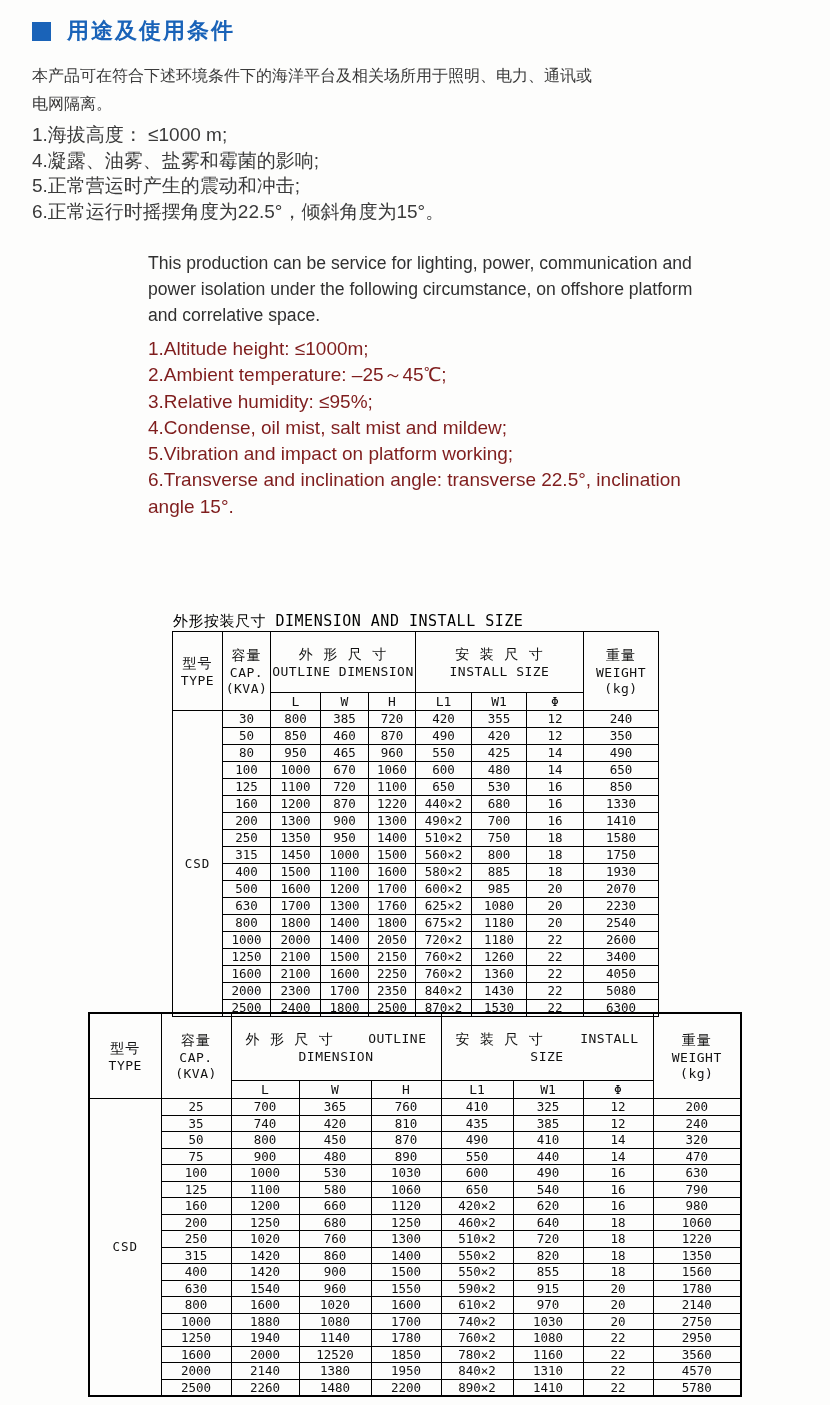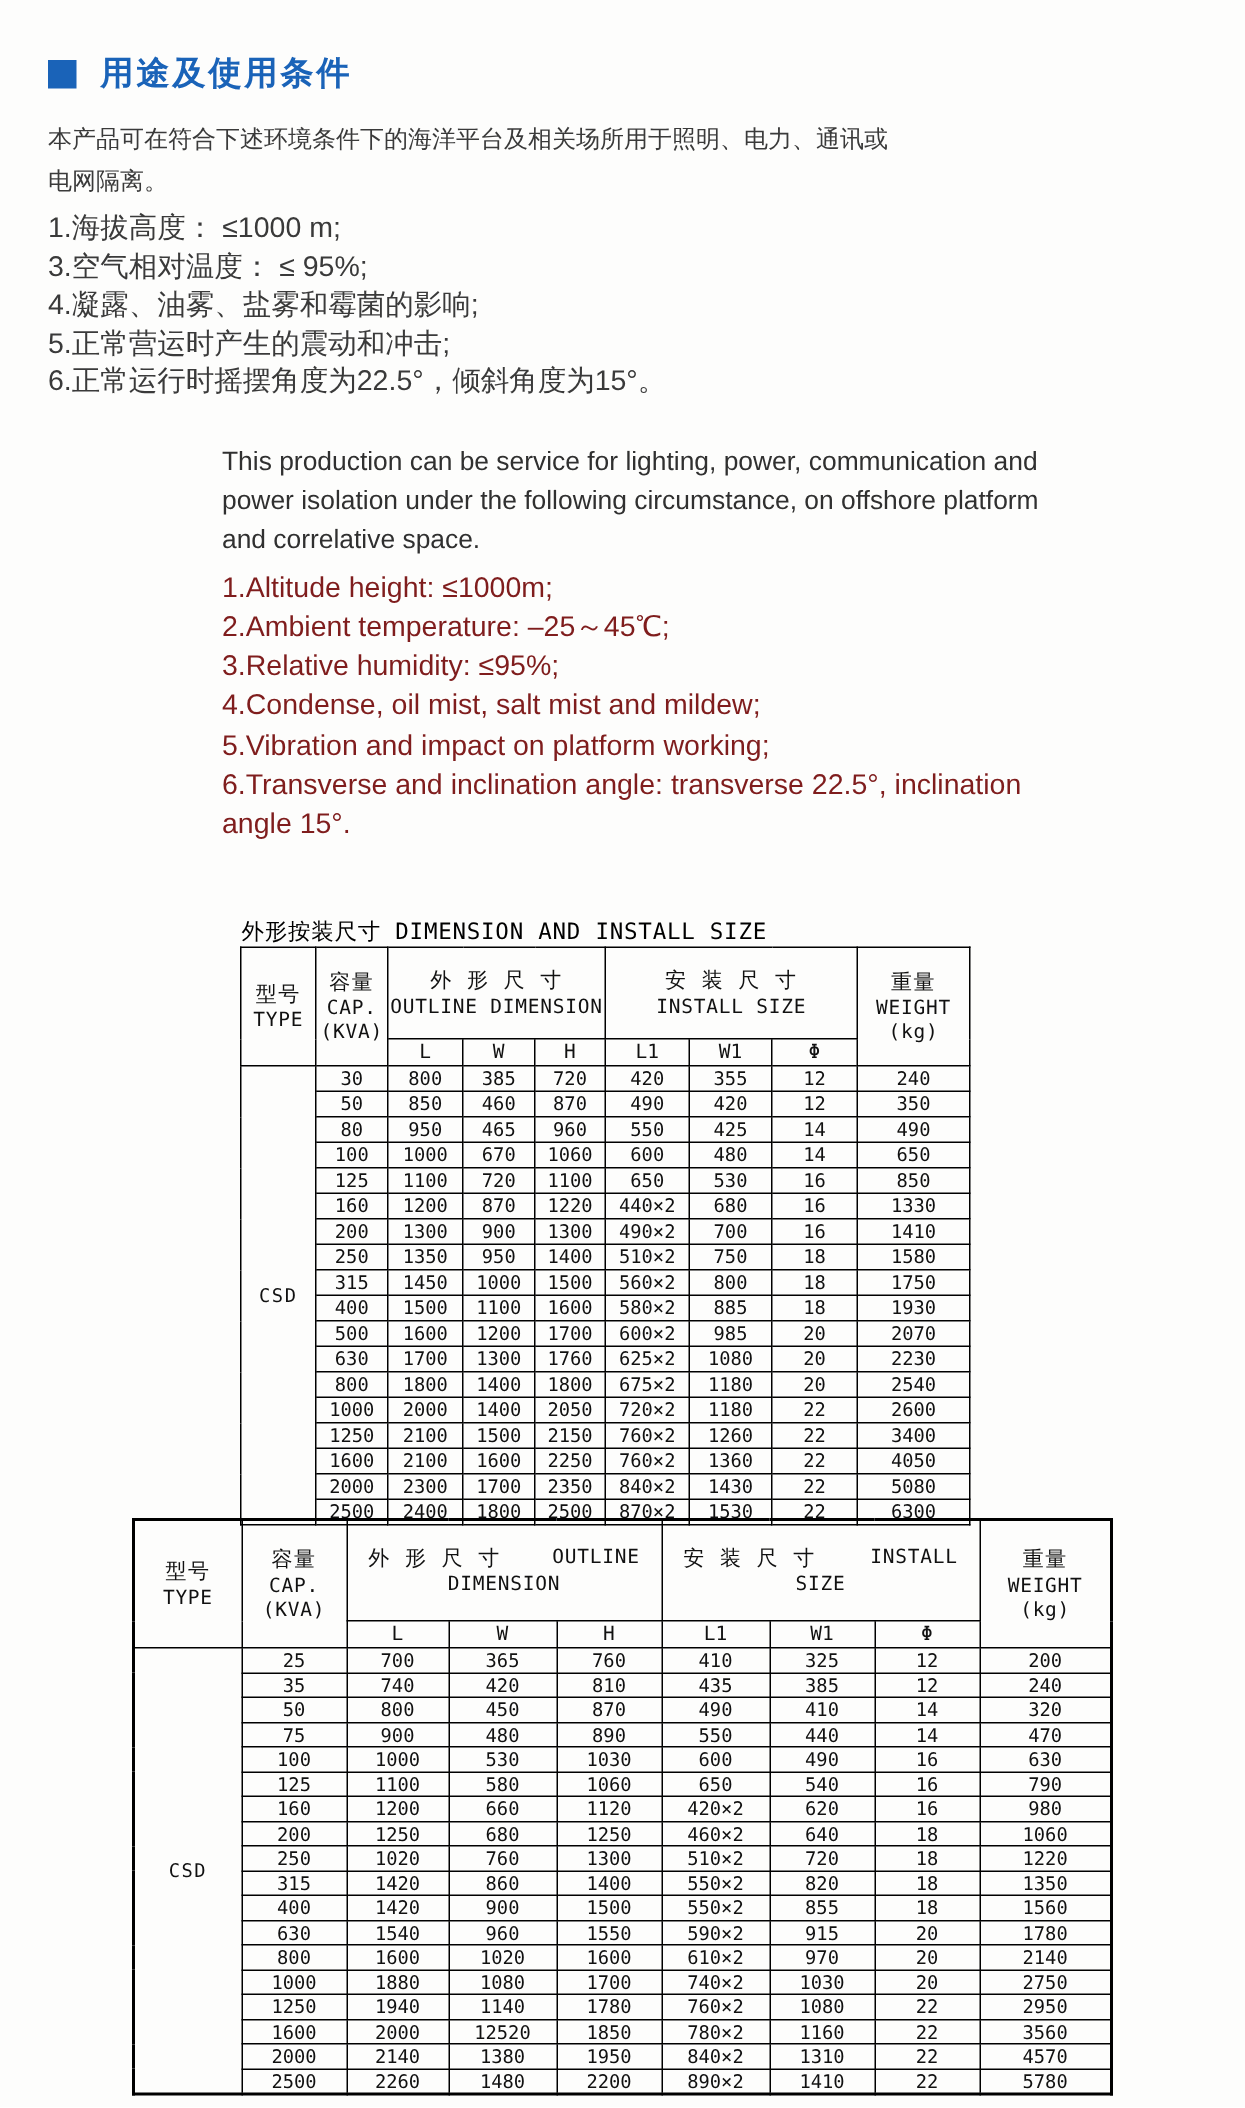--- a/index.html
+++ b/index.html
@@ -7,37 +7,37 @@
     width:830px;height:1405px;background:#fdfdfc;position:relative;
     font-family:"Liberation Sans",sans-serif;color:#3a3a3a;overflow:hidden;
   }
   .textcol{margin-left:148px;width:570px;}
 
   .heading{display:flex;align-items:center;gap:16px;color:#1a63b8;}
   .heading .sq{width:19px;height:19px;background:#1a63b8;flex:0 0 auto;}
   .heading h1{margin:0;font-size:21px;font-weight:bold;color:#1a63b8;letter-spacing:1px;}
   .heading.cn h1{letter-spacing:2px;font-size:22px;}
 
-  .sec-cn{padding-top:34px;margin-left:32px;}
+  .sec-cn{padding-top:16px;margin-left:32px;}
   .sec-cn .intro{margin:16px 0 4px 0;font-size:16px;line-height:28px;color:#3a3a3a;}
   .plist{list-style:none;margin:0;padding:0;}
   .plist.cn li{font-size:19px;line-height:25.5px;color:#3a3a3a;}
   .sec-en{margin-top:26px;}
   .sec-en .intro{margin:13px 0 8px 0;font-size:17.6px;line-height:26px;color:#303030;}
   .plist.en li{font-size:19px;line-height:26.3px;color:#7f1d1d;}
 
   .tbl{border-collapse:collapse;table-layout:fixed;font-family:"DejaVu Sans Mono","Liberation Mono",monospace;color:#111;border-radius:24px;}
   .tbl th,.tbl td{border:1px solid #000;text-align:center;vertical-align:middle;padding:0;font-weight:400;overflow:hidden;white-space:nowrap;}
   .tbl .cnline{font-size:14px;letter-spacing:1px;line-height:19px;}
   .tbl .enline{font-size:13px;line-height:16px;letter-spacing:0.5px;}
   .tbl .subrow th{font-size:13px;height:17px;line-height:17px;}
   .tbl td{font-size:12.5px;}
   .split{display:flex;justify-content:space-between;align-items:center;padding:0 14px;}
 
-  .t1wrap{position:absolute;left:160px;top:612px;}
+  .t1wrap{position:absolute;left:172px;top:612px;}
   .t1cap{font-family:"DejaVu Sans Mono","Liberation Mono",monospace;font-size:15px;color:#000;letter-spacing:0.5px;margin:0 0 0 1px;line-height:19px;}
   .t1 td{height:16px;line-height:16px;}
   .t1 .hrow th{height:60px;}
 
   .t2wrap{position:absolute;left:88px;top:1012px;}
   .t2{border:2px solid #000;}
   .t2 td{height:15.5px;line-height:15.5px;}
   .t2 .hrow th{height:66px;}
   .typecell{font-size:13px;letter-spacing:1px;}
 </style>
@@ -47,21 +47,20 @@
 <div class="page">
 
   <section class="sec-cn textcol">
     <div class="heading cn">
       <span class="sq"></span>
       <h1>用途及使用条件</h1>
     </div>
     <p class="intro">本产品可在符合下述环境条件下的海洋平台及相关场所用于照明、电力、通讯或电网隔离。</p>
     <ul class="plist cn">
         <li>1.海拔高度： ≤1000 m;</li>
-        <li>3.空气相对温度： ≤ 95%;</li>
         <li>4.凝露、油雾、盐雾和霉菌的影响;</li>
         <li>5.正常营运时产生的震动和冲击;</li>
         <li>6.正常运行时摇摆角度为22.5°，倾斜角度为15°。</li>
       </ul>
   </section>
 
   <section class="sec-en textcol">
     <p class="intro">This production can be service for lighting, power, communication and power isolation under the following circumstance, on offshore platform and correlative space.</p>
     <ul class="plist en">
         <li>1.Altitude height: ≤1000m;</li>

